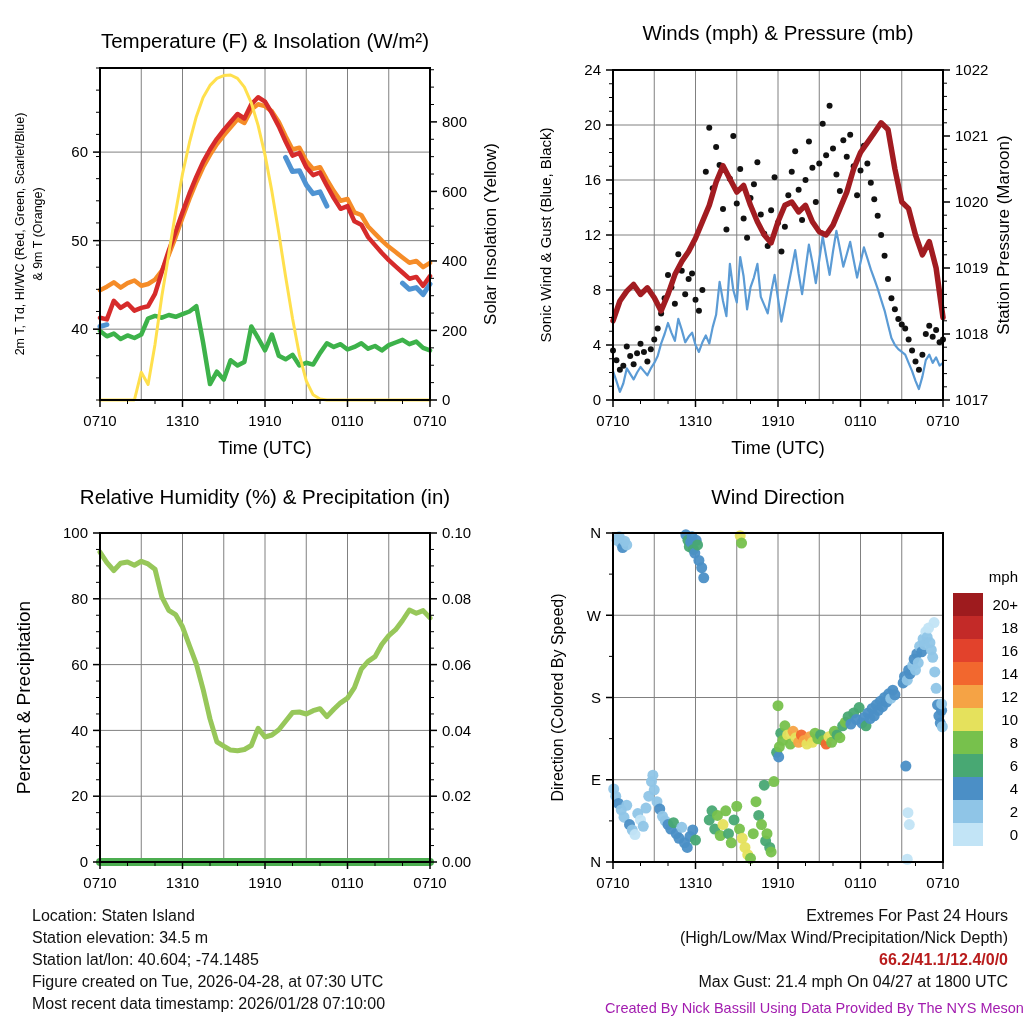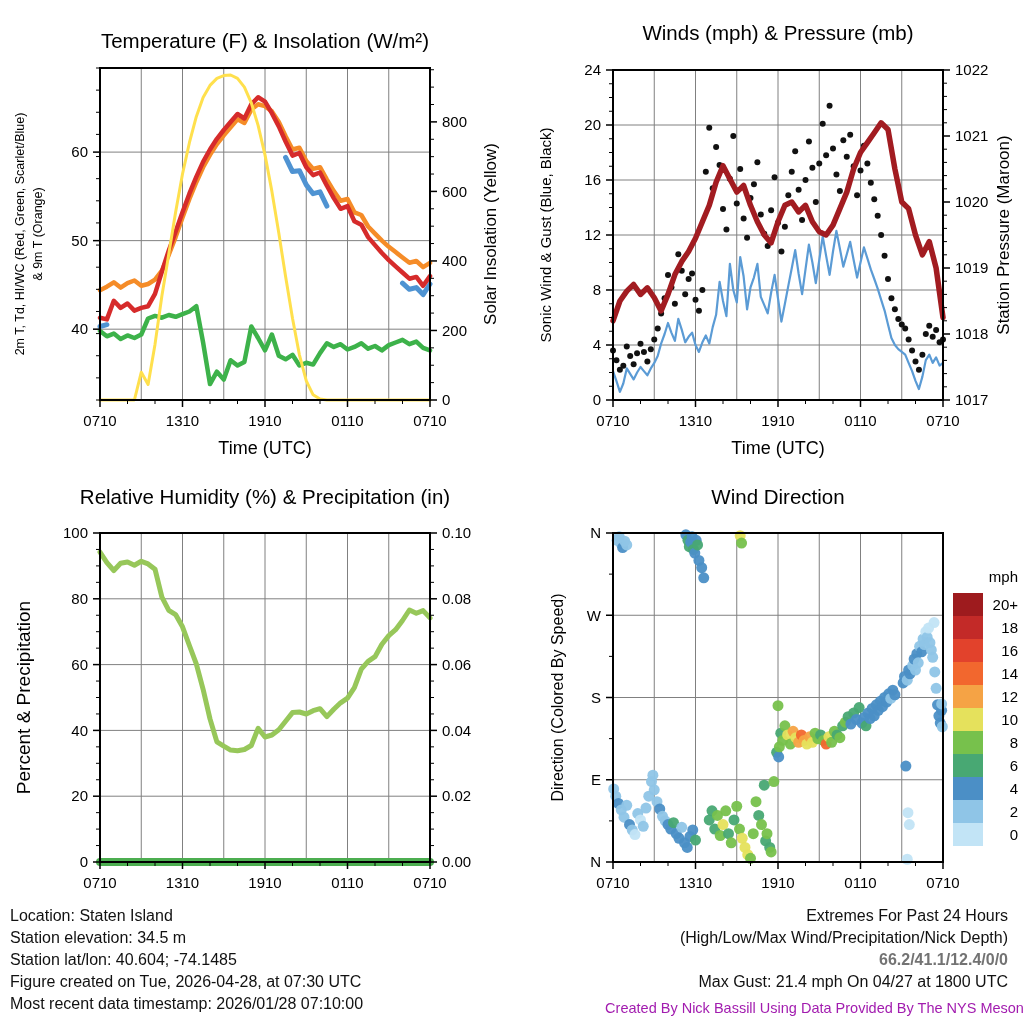--- a/index.html
+++ b/index.html
@@ -1,19 +1,19 @@
 <!DOCTYPE html>
 <html><head>
 <meta charset="utf-8">
 <style>
   html,body{margin:0;padding:0;background:#fff;}
   #stage{position:relative;width:1024px;height:1024px;background:#ffffff;
          font-family:"Liberation Sans", sans-serif;overflow:hidden;}
   #charts{position:absolute;left:0;top:0;}
-  .footer-left{position:absolute;left:10px;top:905px;font-size:16px;line-height:22px;color:#111;}
+  .footer-left{position:absolute;left:32px;top:905px;font-size:16px;line-height:22px;color:#111;}
   .footer-right{position:absolute;right:16px;top:905px;font-size:16px;line-height:22px;color:#111;text-align:right;}
   .extreme-values{font-weight:bold;}
   .watermark{position:absolute;left:12px;top:1000px;width:100%;text-align:right;
              font-size:14.5px;color:#a21caf;}
 </style>
 </head>
 <body>
 
 <div id="stage">
   <svg id="charts" width="1024" height="1024">
@@ -633,18 +633,18 @@
     <div>Location: Staten Island</div>
     <div>Station elevation: 34.5 m</div>
     <div>Station lat/lon: 40.604; -74.1485</div>
     <div>Figure created on Tue, 2026-04-28, at 07:30 UTC</div>
     <div>Most recent data timestamp: 2026/01/28 07:10:00</div>
   </div>
 
   <div class="footer-right">
     <div>Extremes For Past 24 Hours</div>
     <div>(High/Low/Max Wind/Precipitation/Nick Depth)</div>
-    <div class="extreme-values" id="extreme-values" style="color: #737373;">66.2/41.1/12.4/0/0</div>
+    <div class="extreme-values" id="extreme-values" style="color: #b91c1c;">66.2/41.1/12.4/0/0</div>
     <div>Max Gust: 21.4 mph On 04/27 at 1800 UTC</div>
   </div>
 
   <div class="watermark">Created By Nick Bassill Using Data Provided By The NYS Mesonet</div>
 </div>
 
 </body></html>

